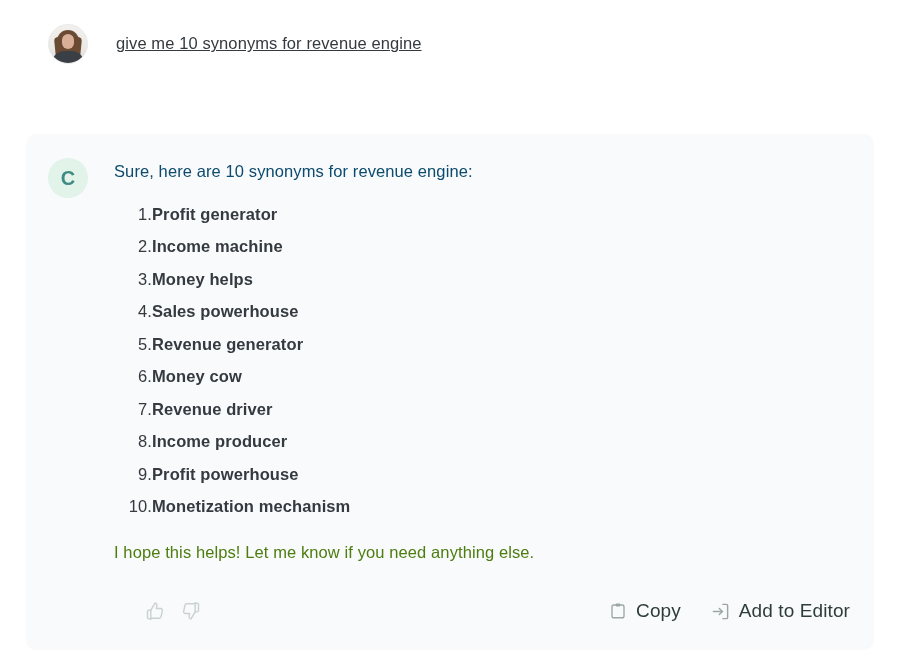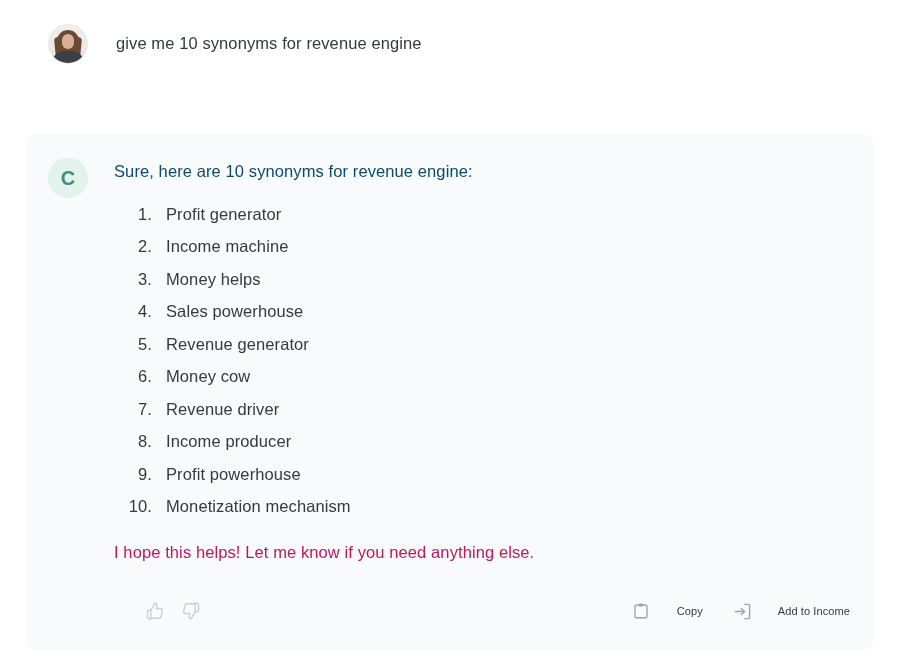--- a/index.html
+++ b/index.html
@@ -17,20 +17,21 @@
     -webkit-font-smoothing: antialiased;
   }
 
   
   .user-turn {
     display: flex;
     align-items: center;
     padding: 22px 0 0 48px;
     height: 44px;
     box-sizing: content-box;
+    text-decoration: underline;
   }
   .avatar-photo {
     width: 40px;
     height: 40px;
     border-radius: 50%;
     flex: 0 0 40px;
     position: relative;
     overflow: hidden;
     background: #e8e4e0;
     border: 1px solid #ebebeb;
@@ -143,26 +144,26 @@
     margin-bottom: 16px;
     letter-spacing: 0.1px;
   }
   .syn-num {
     width: 38px;
     flex: 0 0 38px;
     text-align: right;
     color: #343a40;
   }
   .syn-label {
-    margin-left: 14px;
+    font-weight: bold;
   }
 
   .outro-line {
     font-size: 16.5px;
-    color: #be185d;
+    color: #4d7c0f;
     line-height: 1.45;
     margin: 26px 0 0 0;
     letter-spacing: 0.1px;
   }
 
   
   .card-footer {
     position: absolute;
     left: 22px;
     right: 24px;
@@ -186,22 +187,22 @@
     color: #c9d1d4;
   }
   .action-group {
     display: flex;
     align-items: center;
     gap: 30px;
   }
   .action-btn {
     display: flex;
     align-items: center;
-    gap: 26px;
-    font-size: 11px;
+    gap: 9px;
+    font-size: 19px;
     color: #2f3d3a;
     letter-spacing: 0.1px;
     justify-content: space-between;
   }
   .action-btn .act-icon {
     width: 19px;
     height: 19px;
     display: flex;
     align-items: center;
     justify-content: center;
@@ -311,17 +312,17 @@
       </div>
 
       <div class="action-btn">
         <span class="act-icon">
           <svg width="19" height="19" viewBox="0 0 24 24" fill="none" stroke="currentColor" stroke-width="1.8" stroke-linecap="round" stroke-linejoin="round">
             <path d="M15 3h4.5A1.5 1.5 0 0 1 21 4.5v15a1.5 1.5 0 0 1-1.5 1.5H15"></path>
             <path d="M3 12h11"></path>
             <path d="M10.5 8.2 14.5 12l-4 3.8"></path>
           </svg>
         </span>
-        <span>Add to Income</span>
+        <span>Add to Editor</span>
       </div>
     </div>
   </div>
 </div>
 
 </body></html>

